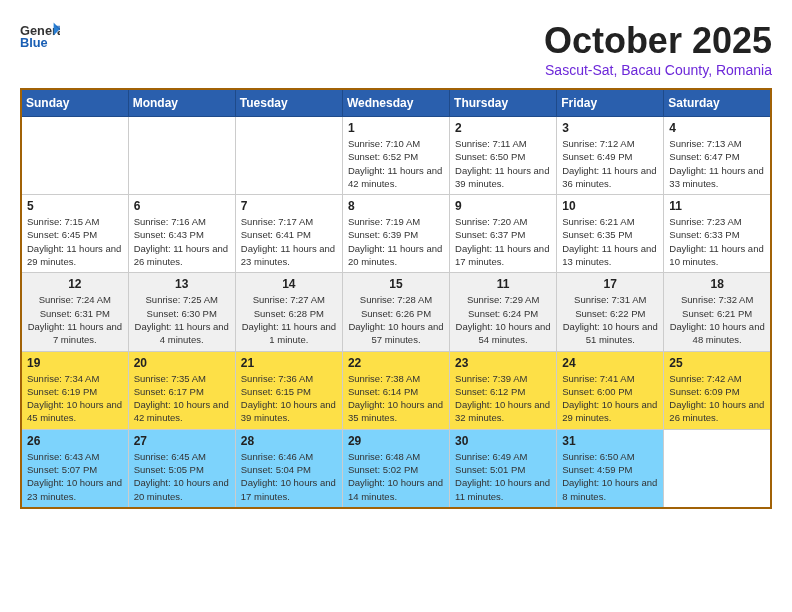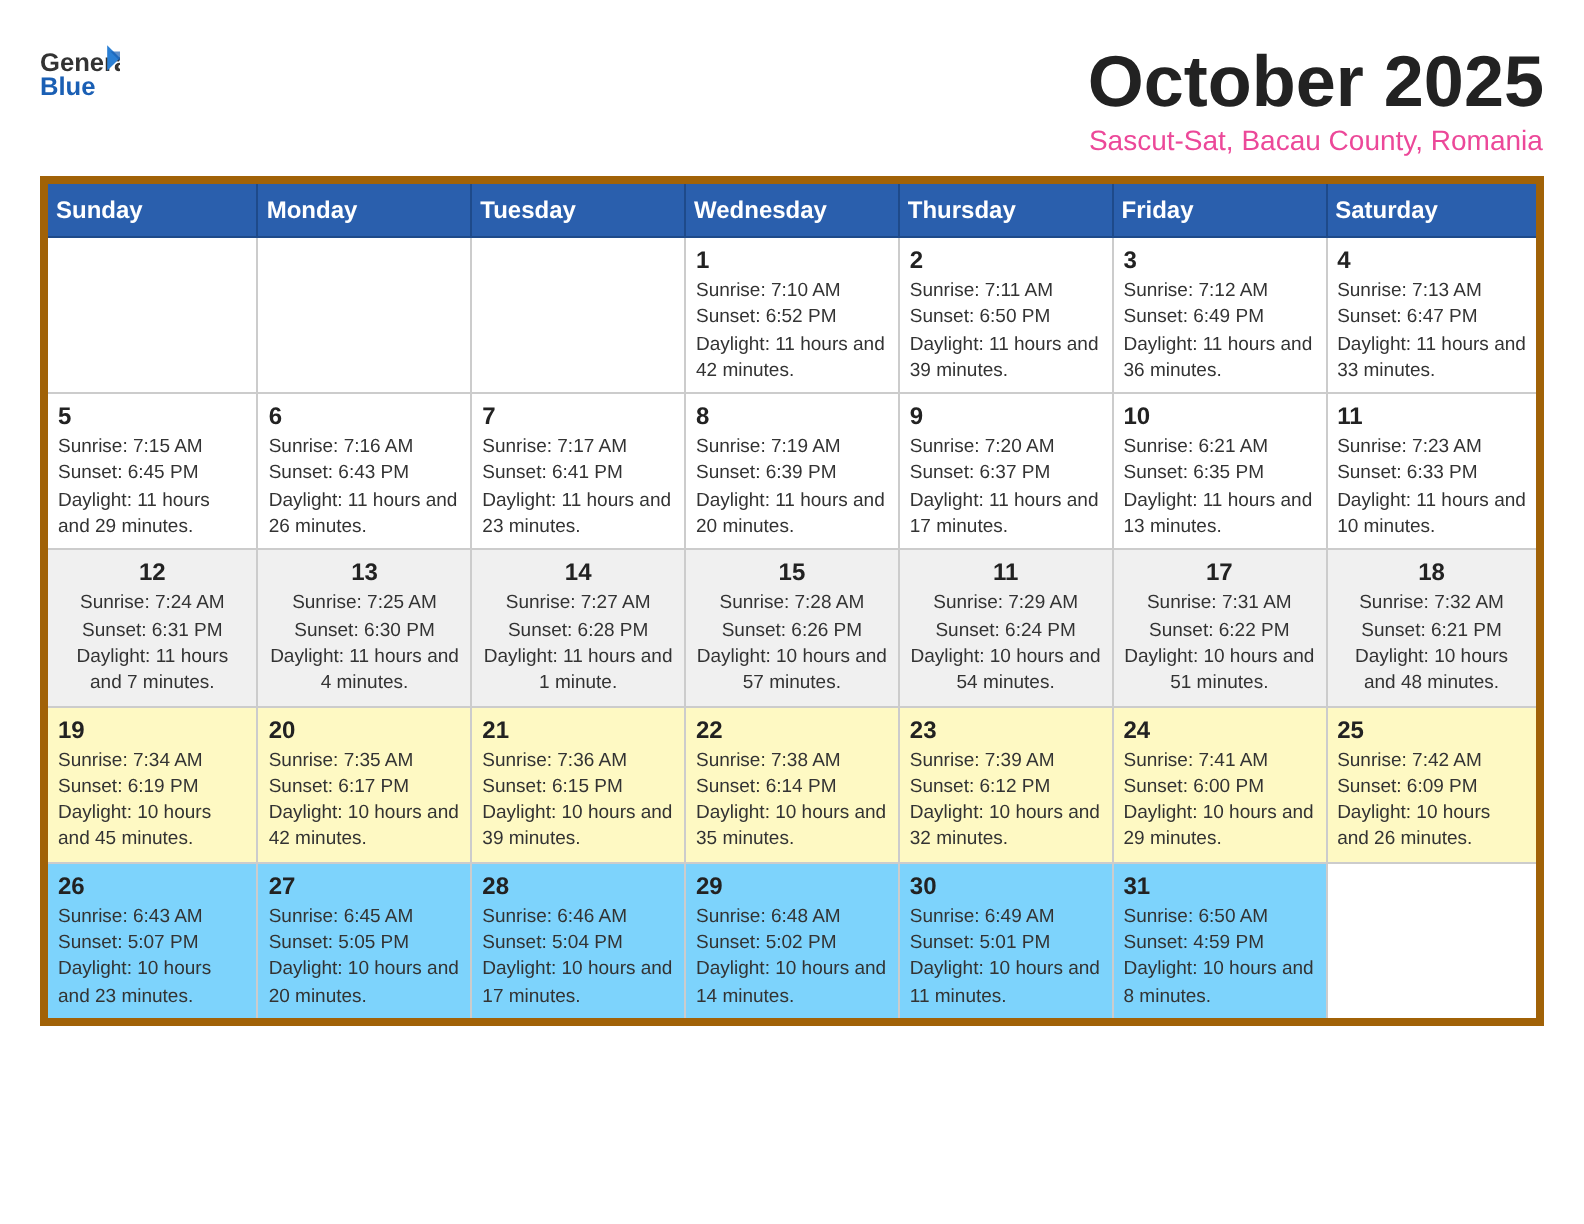--- a/index.html
+++ b/index.html
@@ -24,35 +24,35 @@
     .logo-icon {
       width: 40px;
       height: 30px;
     }
     .logo-row {
       display: flex;
       align-items: center;
       gap: 4px;
     }
     .title-block {
-      text-align: center;
+      text-align: right;
     }
     .month-title {
       font-size: 36px;
       font-weight: bold;
       color: #222;
     }
     .subtitle {
       font-size: 14px;
-      color: #ec4899;
+      color: #6d28d9;
     }
     .calendar {
       width: 100%;
       border-collapse: collapse;
-      border: 4px solid #a16207;
+      border: 2px solid #a16207;
       padding-left: 12px;
     }
     .calendar th {
       background: #2a5fad;
       color: #fff;
       font-size: 12px;
       font-weight: bold;
       padding: 6px 4px;
       text-align: left;
       border: 1px solid #1e4a8a;
@@ -79,21 +79,21 @@
     .day-info {
       font-size: 9.5px;
       color: #333;
       line-height: 1.4;
     }
     .empty-cell {
       background: #fff !important;
     }
     .calendar tr:nth-child(2) td { background: #fff; }
     .calendar tr:nth-child(3) td { background: #f0f0f0; text-align: center; }
-    .calendar tr:nth-child(4) td { background: #fef9c3; }
+    .calendar tr:nth-child(4) td { background: #fde047; }
     .calendar tr:nth-child(5) td { background: #7dd3fc; }
     .calendar tr:nth-child(6) td { background: #fff; }
     .calendar tr:nth-child(7) td { background: #f0f0f0; }
   </style>
 </head>
 <body>
 
 <div class="header">
   <div class="logo">
     <div class="logo-row">

